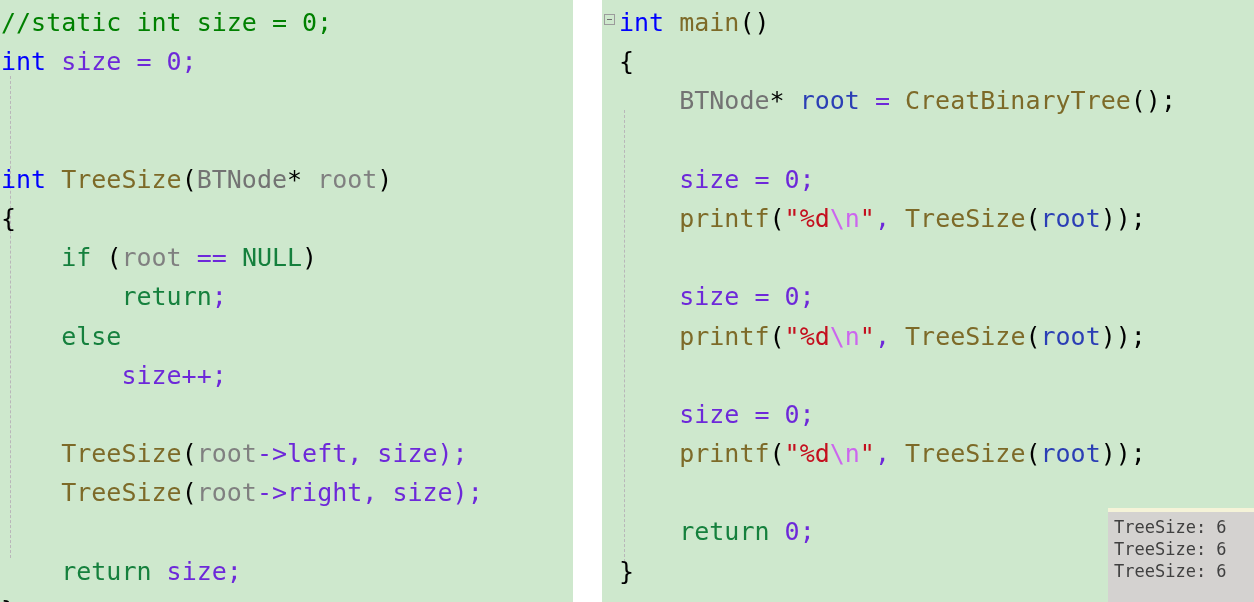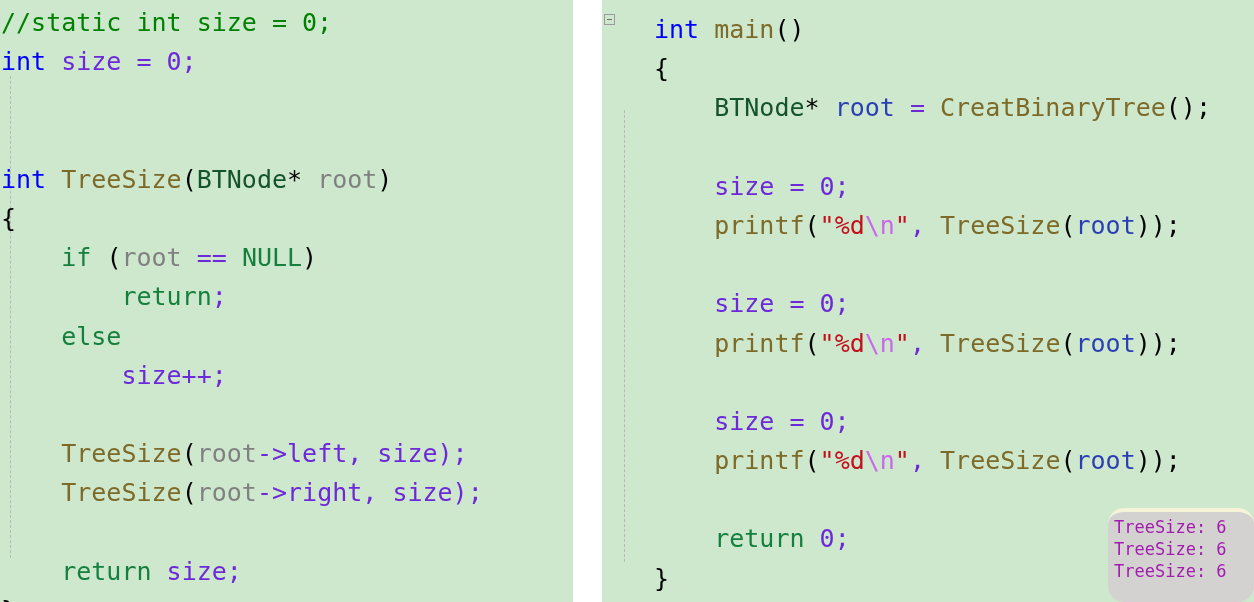--- a/index.html
+++ b/index.html
@@ -36,21 +36,21 @@
     position: relative;
     margin: 0;
     padding: 0;
     font-family: "DejaVu Sans Mono", monospace;
     font-size: 25px;
     line-height: 39.2px;
     white-space: pre;
     color: #000000;
   }
   #panel-left  .code { padding-top: 3px; padding-left: 1px; }
-  #panel-right .code { padding-top: 10px; padding-left: 17px; margin-left: 35px; }
+  #panel-right .code { padding-top: 3px; padding-left: 17px; }
 
   .line { height: 39.2px; }
 
   
   .guide {
     position: absolute;
     width: 0px;
     border-left: 1px dashed #b9b6b9;
     top: 0;
   }
@@ -76,46 +76,45 @@
     width: 5px;
     height: 1px;
     background: #6f6f6f;
   }
 
   
   .tok-comment  { color: #008000; }
   .tok-keyword  { color: #0000ff; }
   .tok-ctrl     { color: #15803d; }
   .tok-func     { color: #7d6a28; }
-  .tok-type     { color: #14532d; }
+  .tok-type     { color: #737373; }
   .tok-param    { color: #808080; }
   .tok-var      { color: #6d28d9; }
   .tok-varblue  { color: #2b3eb5; }
   .tok-string   { color: #c40f1e; }
   .tok-escape   { color: #cc66ee; }
   .tok-punct    { color: #000000; }
 
   
   #console-output {
     position: absolute;
     left: 1108px;
     top: 508px;
     width: 146px;
     height: 94px;
     background: #d4d2d0;
     border-top: 4px solid #f5f3d8;
     box-sizing: border-box;
     font-family: "DejaVu Sans Mono", monospace;
     font-size: 17px;
     line-height: 22px;
-    color: #a21caf;
+    color: #404040;
     padding: 4px 0 0 6px;
     overflow: hidden;
     white-space: pre;
-    border-radius: 16px;
   }
   #console-output .out-line { height: 22px; }
 </style>
 </head>
 <body>
 
 <div class="screen">
 
   <div class="panel" id="panel-left">
     <div class="guide" id="guide-left"></div>

